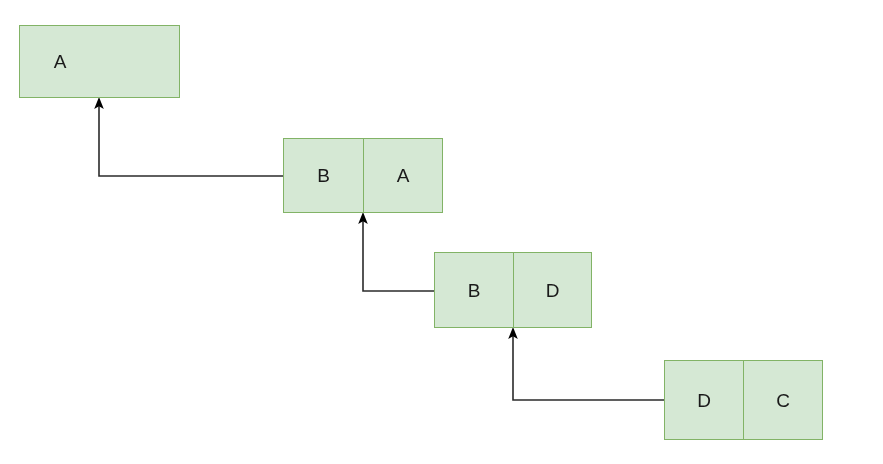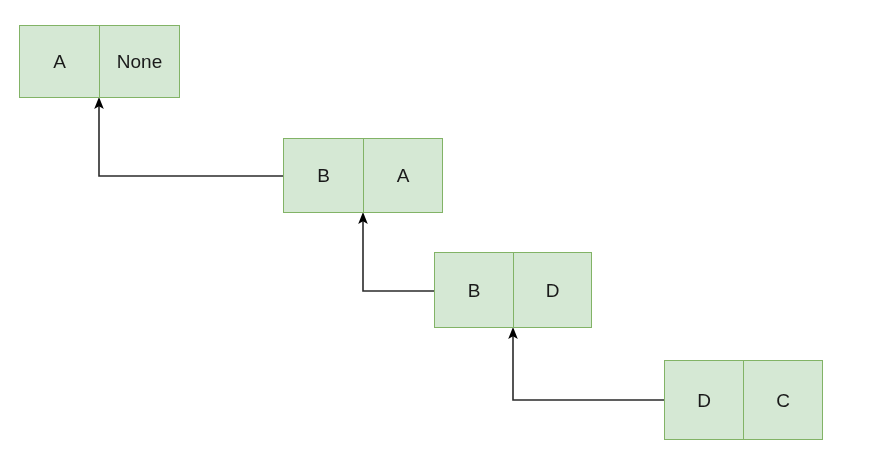--- a/index.html
+++ b/index.html
@@ -66,23 +66,20 @@
     <g>
       <polyline points="664,400 513,400 513,334" fill="none" stroke="#2b2b2b" stroke-width="1.6" stroke-linecap="square" stroke-linejoin="miter"></polyline>
       <polygon points="513,327 508.2,339 513,336.2 517.8,339" fill="#000000"></polygon>
     </g>
   </svg>
 
   <div class="node" style="left:19px; top:25px; width:161px; height:73px;">
     <div class="cell cell-left" style="width:80px;">
       <span>A</span>
     </div>
-    <div class="cell cell-right" style="width:81px;">
-      <span>None</span>
-    </div>
   </div>
 
   <div class="node" style="left:283px; top:138px; width:160px; height:75px;">
     <div class="cell cell-left" style="width:80px;">
       <span>B</span>
     </div>
     <div class="cell cell-right" style="width:80px;">
       <span>A</span>
     </div>
   </div>

